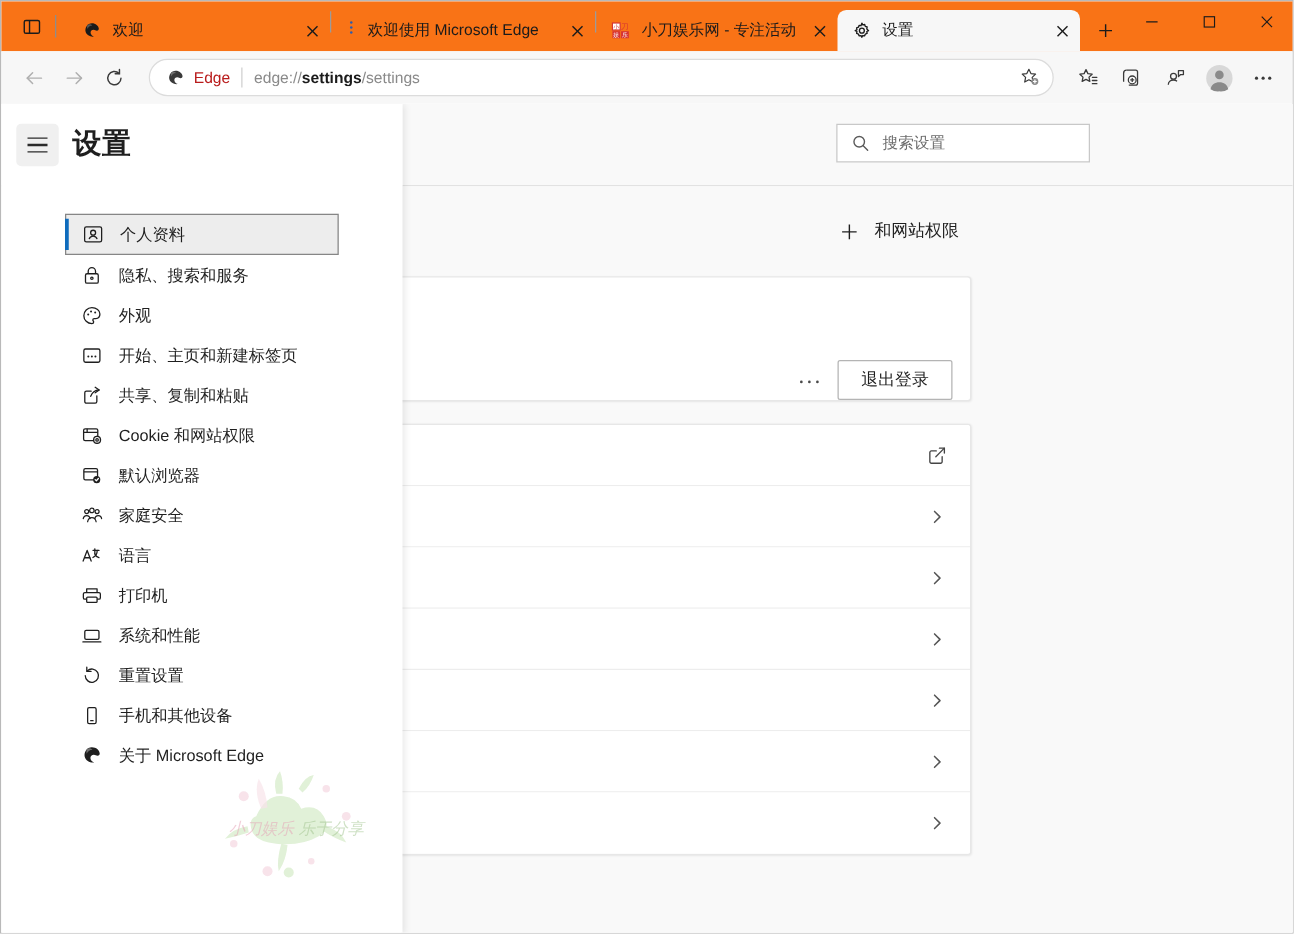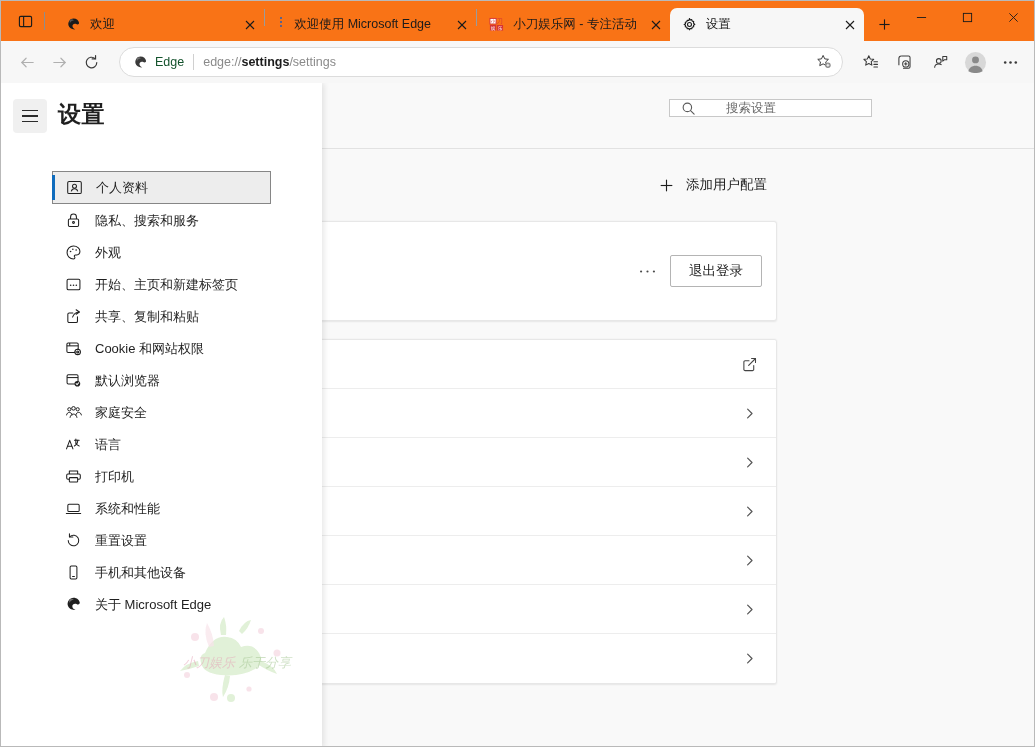--- a/index.html
+++ b/index.html
@@ -100,21 +100,21 @@
   .omnibox {
     flex: 1; height: 30px; margin: 0 8px 0 12px;
     background: #ffffff;
     border: 1px solid #dcdcdc;
     border-radius: 15px;
     display: flex; align-items: center;
     padding: 0 4px 0 12px;
     min-width: 0;
   }
   .omni-brandicon { width: 17px; height: 17px; flex: none; display:flex; align-items:center; justify-content:center;}
-  .omni-brandtext { font-size: 12.5px; color: #14532d; margin-left: 6px; flex: none; }
+  .omni-brandtext { font-size: 12.5px; color: #b91c1c; margin-left: 6px; flex: none; }
   .omni-divider { width: 1px; height: 16px; background: #d0d0d0; margin: 0 9px; flex: none; }
   .omni-url { font-size: 12.5px; color: #8a8a8a; flex: 1; min-width: 0; white-space: nowrap; overflow: hidden; }
   .omni-url b { color: #1b1b1b; font-weight: 600; }
   .omni-fav {
     width: 28px; height: 26px; flex: none;
     display: flex; align-items: center; justify-content: center;
     border-radius: 4px;
   }
   .tb-btn {
     width: 32px; height: 32px; flex: none;
@@ -146,26 +146,25 @@
   }
   .hamburger i { display: block; width: 16px; height: 1.6px; background: #2b2b2b; }
   .hamburger .hb-wrap { display: flex; flex-direction: column; gap: 4px; }
   .settings-title {
     position: absolute; left: 57px; top: 16px;
     font-size: 23px; color: #1f1f1f; font-weight: 600;
     letter-spacing: .5px;
   }
   .search-settings {
     position: absolute; right: 164px; top: 16px;
-    width: 203px; height: 18px;
+    width: 203px; height: 31px;
     background: #ffffff;
     border: 1px solid #c8c8c8;
-    display: flex; align-items: flex-start;
+    display: flex; align-items: center;
     padding: 0 10px;
-    gap: 20px;
   }
   .search-settings .sicon { width: 16px; height: 16px; flex: none; display:flex;align-items:center;justify-content:center;}
   .search-settings .sph { font-size: 12.5px; color: #6b6b6b; margin-left: 10px; }
 
   
   .content {
     position: absolute; left: 0; top: 66px; right: 0; bottom: 0;
     background: #f9f9f9;
     overflow: hidden;
   }
@@ -186,21 +185,21 @@
   .add-profile .plus { width: 16px; height: 16px; display:flex;align-items:center;justify-content:center; }
 
   .card {
     background: #ffffff;
     border: 1px solid #e7e7e7;
     border-radius: 3px;
     box-shadow: 0 0.6px 1.8px rgba(0,0,0,.08);
   }
   .profile-card {
     height: 100px; position: relative;
-    display: flex; align-items: center; justify-content: flex-end;
+    display: flex; align-items: flex-end; justify-content: flex-end;
     padding-right: 14px;
   }
   .dots-btn {
     width: 30px; height: 30px; margin-right: 8px;
     display: flex; align-items: center; justify-content: center;
     color: #4a4a4a; font-size: 15px; letter-spacing: 1.5px;
   }
   .signout-btn {
     height: 32px; padding: 0 18px;
     border: 1px solid #b4b4b4;
@@ -485,21 +484,21 @@
         <div class="content-inner">
 
           <div class="section-head">
             <div class="add-profile">
               <span class="plus">
                 <svg width="15" height="15" viewBox="0 0 16 16" stroke="#1f1f1f" stroke-width="1.2">
                     <line x1="8" y1="1.8" x2="8" y2="14.2"></line>
                     <line x1="1.8" y1="8" x2="14.2" y2="8"></line>
                   </svg>
               </span>
-              <span>添加用户配置</span>
+              <span>和网站权限</span>
             </div>
           </div>
 
           <div class="card profile-card">
             <div class="dots-btn">
               <svg width="17" height="5" viewBox="0 0 18 5" fill="#4a4a4a">
                 <circle cx="2.2" cy="2.5" r="1.15"></circle>
                   <circle cx="9" cy="2.5" r="1.15"></circle>
                   <circle cx="15.8" cy="2.5" r="1.15"></circle>
               </svg>

